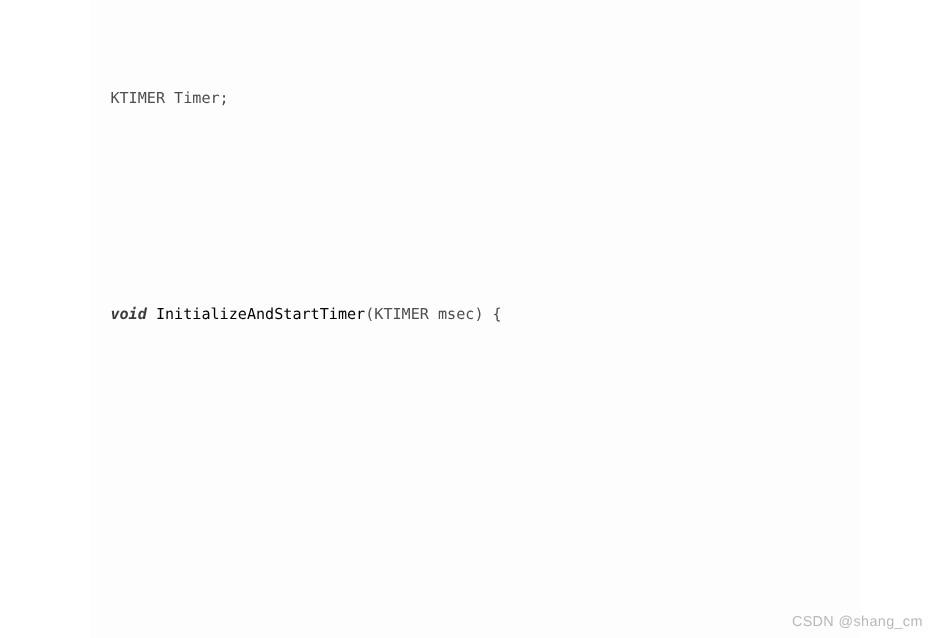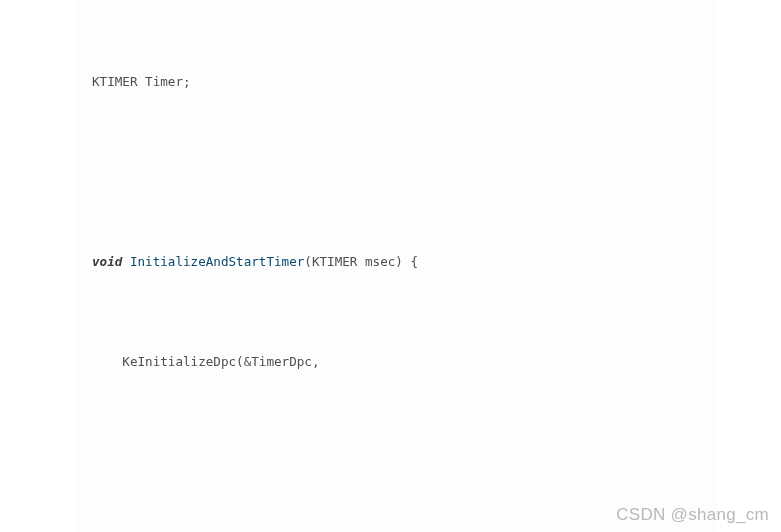--- a/index.html
+++ b/index.html
@@ -39,28 +39,28 @@
   }
   .line {
     height: 20px;
     white-space: pre;
   }
   .line.blank { height: 20px; }
 
   
   .tok-plain   { color: #4e4e4e; }
   .tok-kw      { color: #3b3b3b; font-weight: 700; font-style: italic; }
-  .tok-fn      { color: #0c4a6e; }
+  .tok-fn      { color: #000000; }
 
   .watermark {
     position: absolute;
     right: 12px;
     bottom: 7px;
     font-family: "Liberation Sans", sans-serif;
-    font-size: 17px;
+    font-size: 12px;
     color: #b9b9b9;
     letter-spacing: 0.3px;
     white-space: nowrap;
   }
 </style>
 </head>
 <body>
 
 <div id="screenshot">
 
@@ -69,21 +69,20 @@
   <div class="code-body">
 
     <div class="line"><span class="tok-plain">KTIMER Timer;</span></div>
 
 
     <div class="line blank"></div>
 
     <div class="line"><span class="tok-kw">void</span><span class="tok-plain"> </span><span class="tok-fn">InitializeAndStartTimer</span><span class="tok-plain">(KTIMER msec) {</span></div>
 
 
-    <div class="line"><span class="tok-plain">    KeInitializeDpc(&amp;TimerDpc,</span></div>
 
     
 
     
 
     
 
     
 
     

